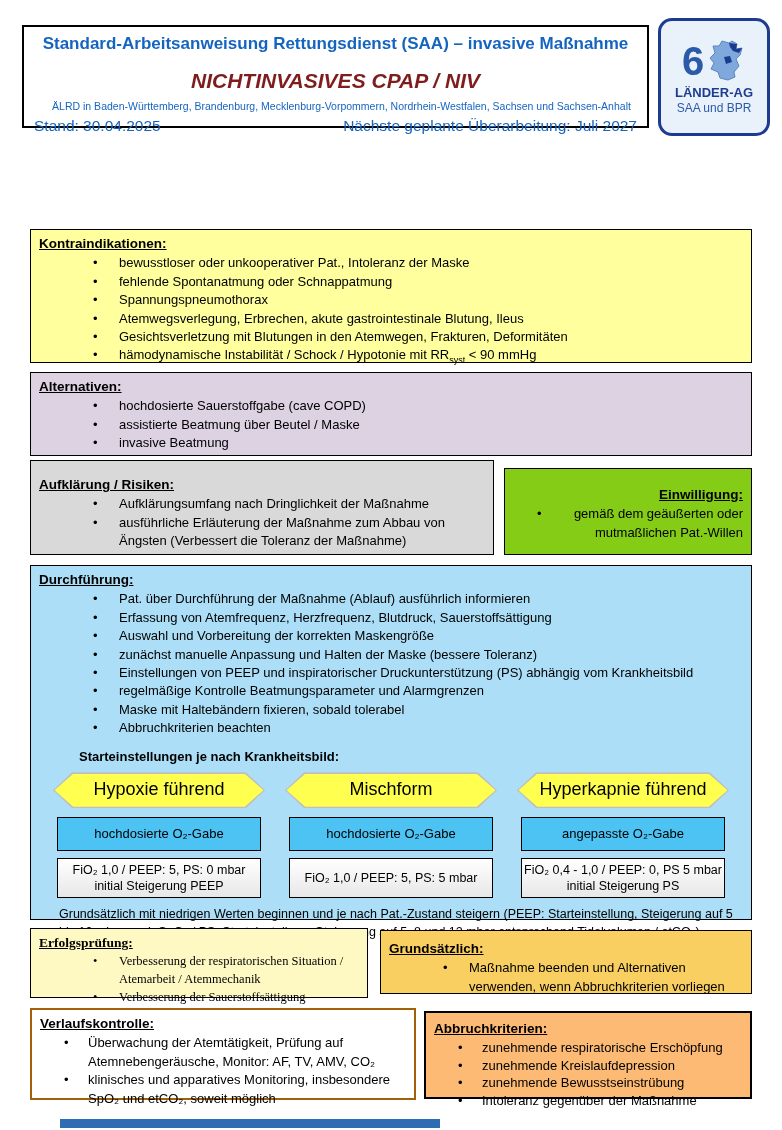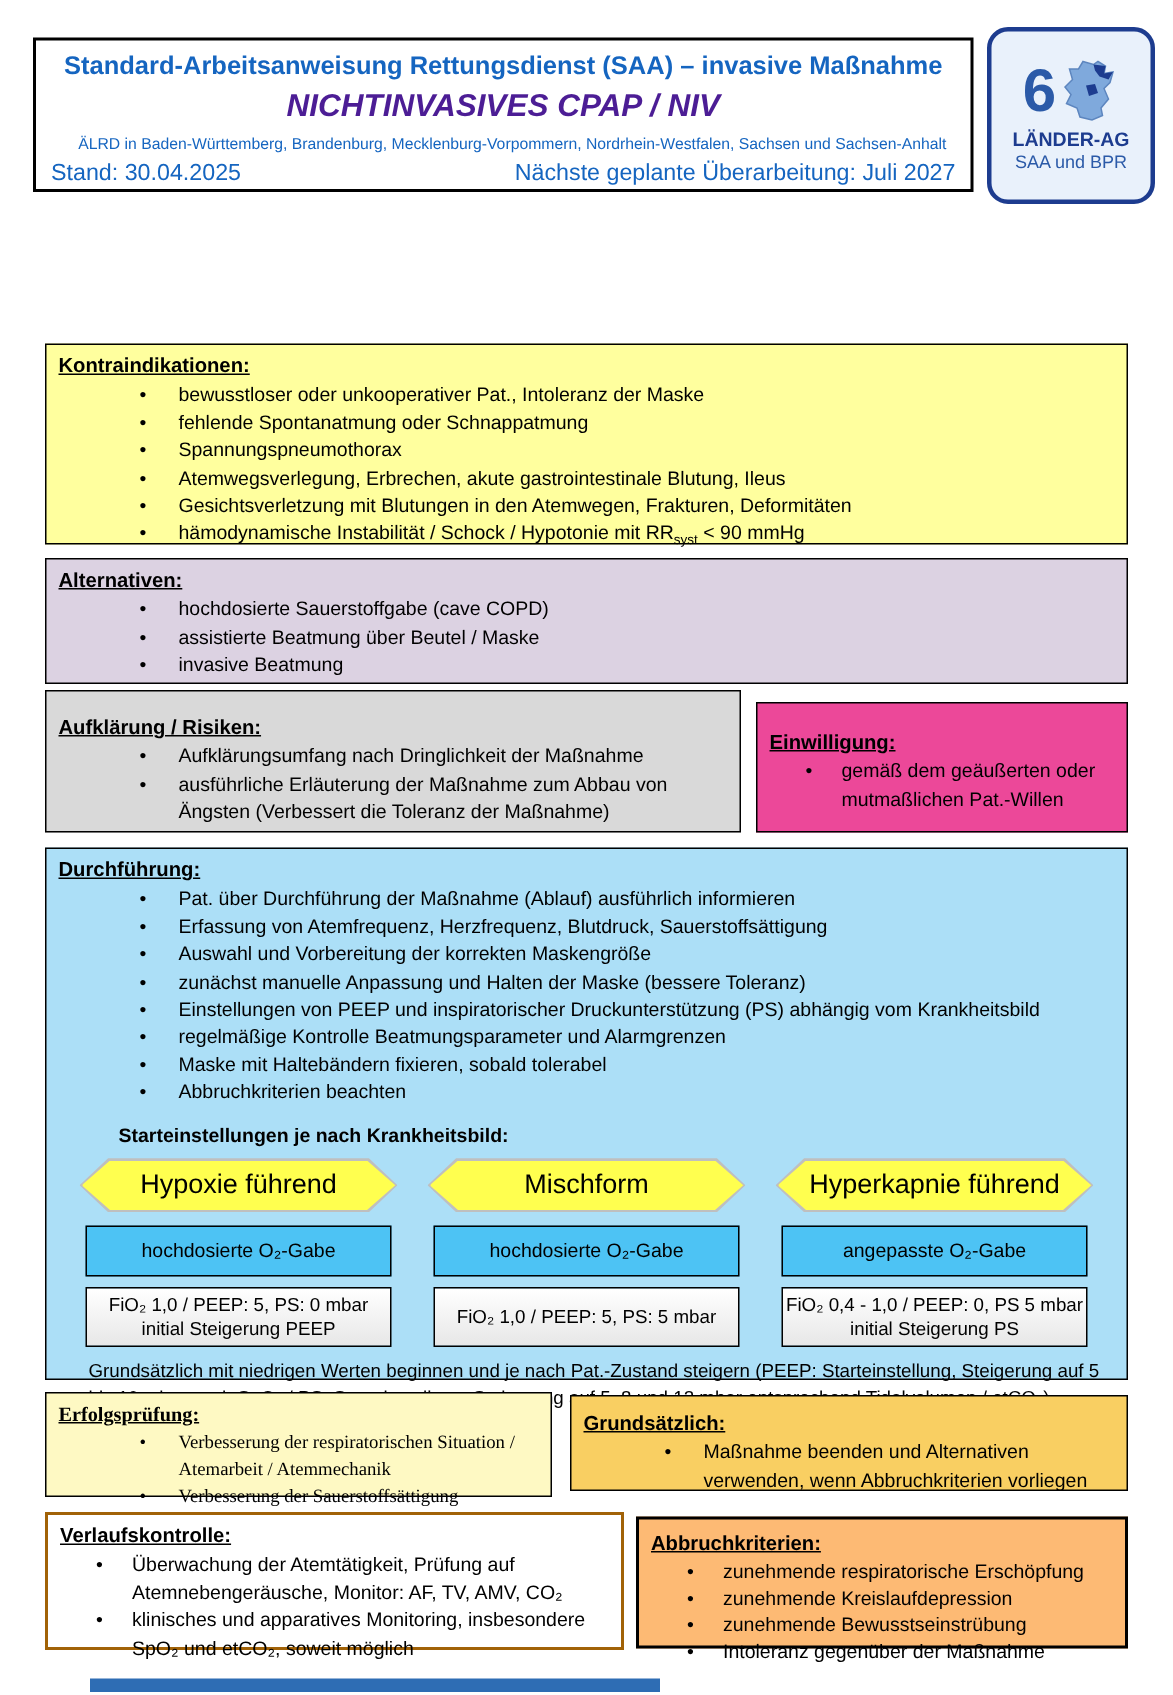--- a/index.html
+++ b/index.html
@@ -10,38 +10,38 @@
   .box-title{font-weight:bold;text-decoration:underline;font-size:13.5px;padding:4px 8px 0 8px;}
   ul.bullets{list-style:none;margin:1px 0 2px 0;padding:0;}
   ul.bullets li{position:relative;padding-left:88px;padding-right:8px;}
   ul.bullets li::before{content:"\2022";position:absolute;left:62px;}
   .narrow ul.bullets li{padding-left:56px;}
   .narrow ul.bullets li::before{left:32px;}
 
   
   #header-box{left:22px;top:25px;width:627px;height:103px;border-width:2px;text-align:center;}
   #header-line1{color:#1565C0;font-weight:bold;font-size:17px;margin-top:5px;}
-  #header-line2{color:#4c1d95;font-weight:bold;font-style:italic;font-size:21px;margin-top:0;}
+  #header-line2{color:#7f1d1d;font-weight:bold;font-style:italic;font-size:21px;margin-top:10px;}
   #header-line3{color:#1565C0;font-size:10.5px;margin-top:3px;margin-left:12px;}
   #header-row{display:flex;justify-content:space-between;color:#1565C0;font-size:15.5px;padding:1px 10px 0 10px;}
 
   
   #logo{position:absolute;left:658px;top:18px;width:112px;height:118px;box-sizing:border-box;
         border:3px solid #1D3C8F;border-radius:14px;background:#E9F1FB;
         display:flex;flex-direction:column;align-items:center;justify-content:center;}
   #logo-top{display:flex;align-items:center;gap:2px;}
   #logo-six{color:#2B5AA8;font-size:40px;font-weight:bold;line-height:1;}
   #logo-line1{color:#1D3C8F;font-weight:bold;font-size:13px;margin-top:2px;}
   #logo-line2{color:#2B5AA8;font-size:12px;margin-top:1px;}
 
   
   #sec-indikationen,#sec-kontraindikationen{background:#FFFF9E;}
   #sec-alternativen{background:#DCD2E2;}
   #sec-aufklaerung{background:#D9D9D9;}
-  #sec-einwilligung{background:#ec4899;}
+  #sec-einwilligung{background:#84cc16;text-align:right;}
   #sec-durchfuehrung{background:#ACDFF7;}
   #sec-erfolg{background:#fef9c3;font-family:Liberation Serif, serif;}
   #sec-gegen{background:#F9CF62;}
   #sec-verlauf{background:#FFFFFF;border:2px solid #a16207;}
   #sec-abbruch{background:#fdba74;border:2px solid #000000;}
 
   #sec-indikationen{left:30px;top:152px;width:722px;height:63px;}
   #sec-kontraindikationen{left:30px;top:229px;width:722px;height:134px;}
   #sec-alternativen{left:30px;top:372px;width:722px;height:84px;}
   #sec-aufklaerung{left:30px;top:460px;width:464px;height:95px;}

